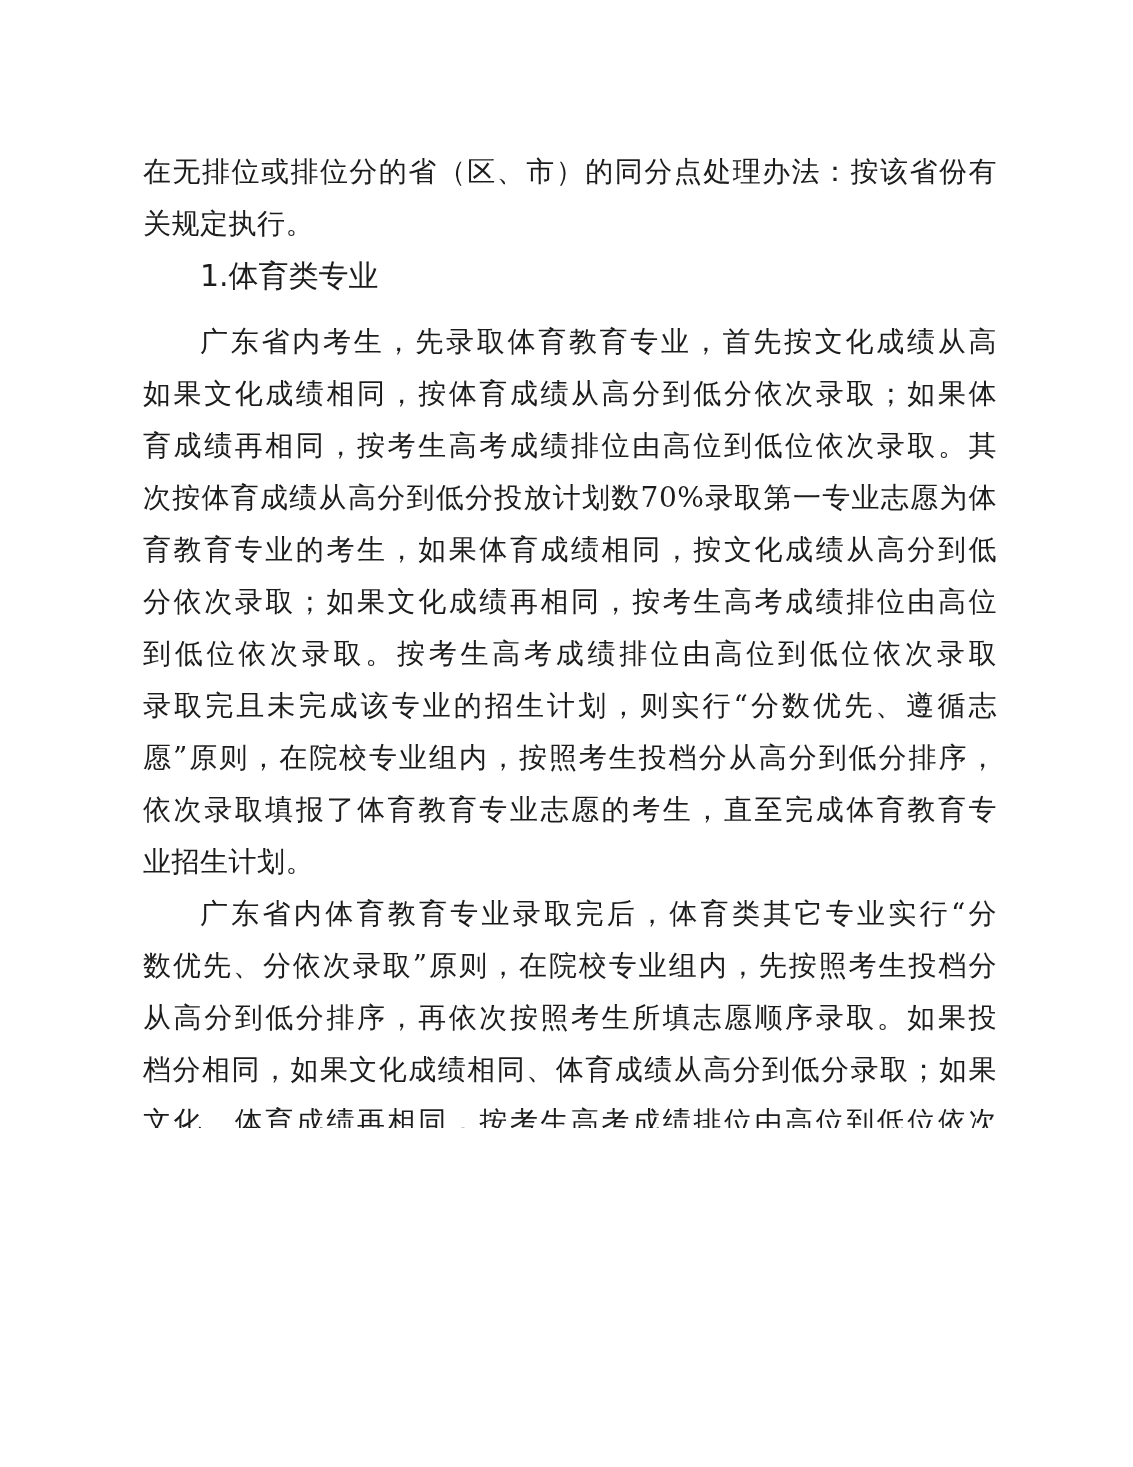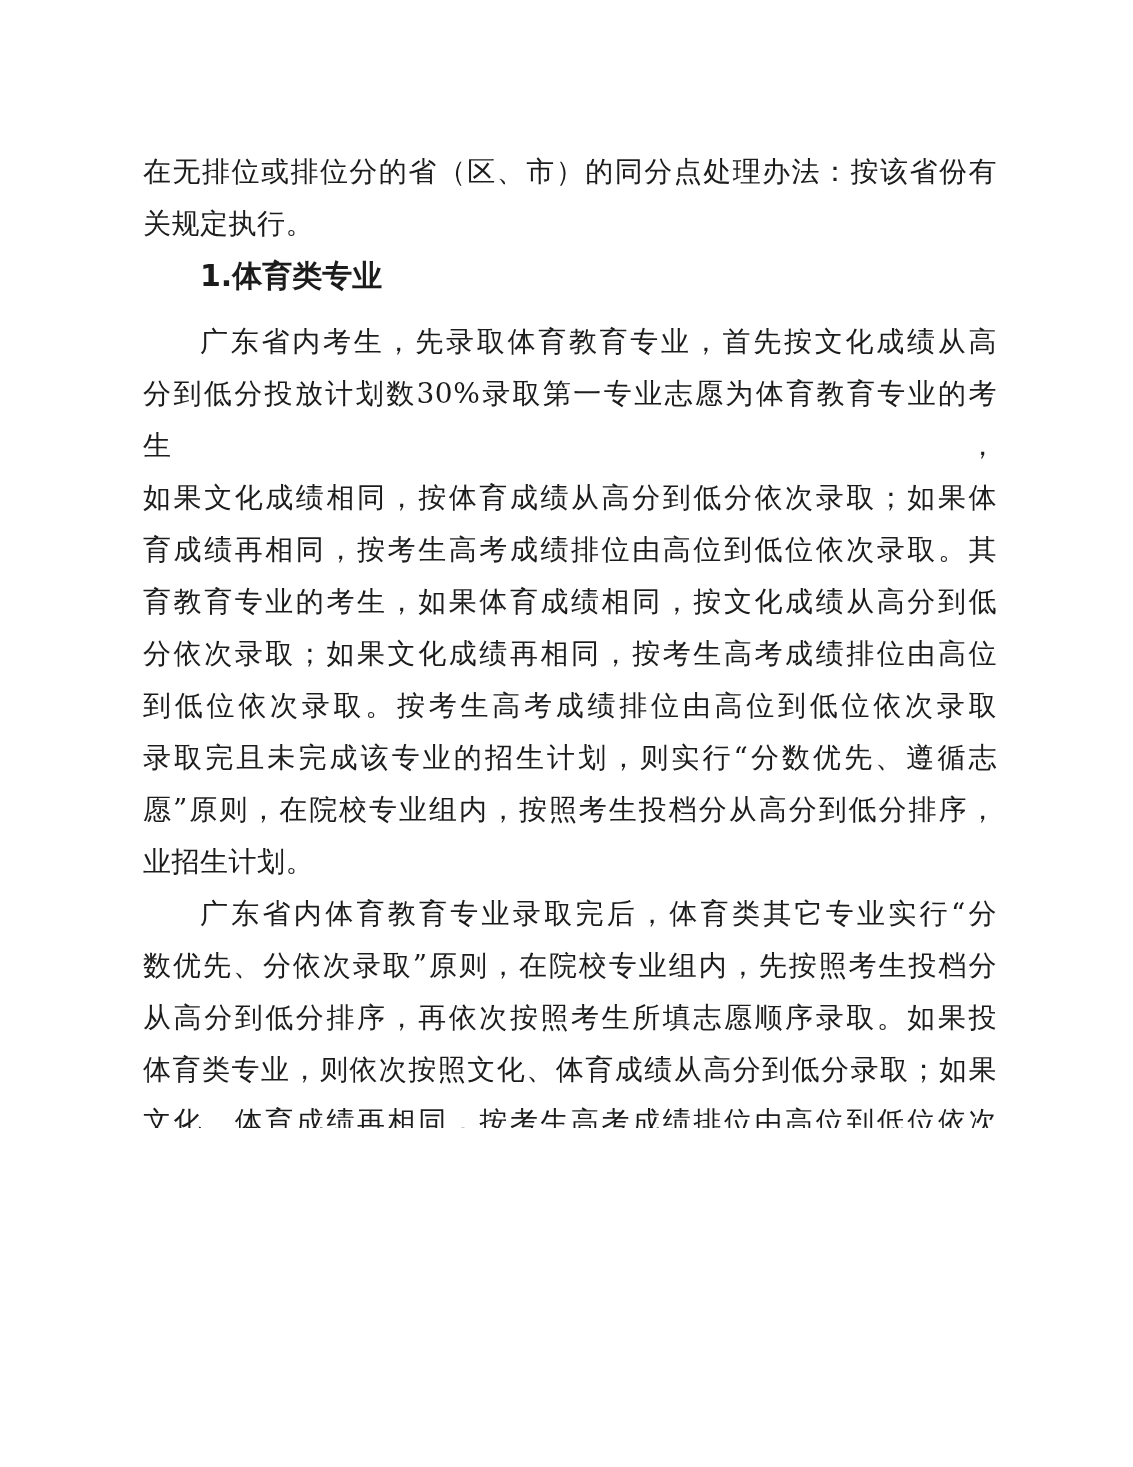--- a/index.html
+++ b/index.html
@@ -30,21 +30,21 @@
     letter-spacing: 0.5px;
   }
   .line.indent {
     text-indent: 57px;
   }
   .line.end {
     text-align-last: left;
   }
   .heading-line {
     font-family: "DejaVu Sans", sans-serif;
-    font-weight: bold;
+    font-weight: normal;
     font-size: 30px;
     line-height: 52px;
     text-indent: 57px;
     margin-bottom: 14px;
     text-align: left;
   }
   .page-number {
     position: absolute;
     top: 1370px;
     left: 0;
@@ -66,36 +66,37 @@
       <div class="line">在无排位或排位分的省（区、市）的同分点处理办法：按该省份有</div>
       <div class="line end">关规定执行。</div>
     </div>
 
     <div>
       <div class="heading-line">1.体育类专业</div>
     </div>
 
     <div>
       <div class="line indent">广东省内考生，先录取体育教育专业，首先按文化成绩从高</div>
-      <div class="line">分到低分投放计划数30%录取第一专业志愿为体育教育专业的考生，</div>
       <div class="line">如果文化成绩相同，按体育成绩从高分到低分依次录取；如果体</div>
       <div class="line">育成绩再相同，按考生高考成绩排位由高位到低位依次录取。其</div>
+      <div class="line">次按体育成绩从高分到低分投放计划数70%录取第一专业志愿为体</div>
       <div class="line">育教育专业的考生，如果体育成绩相同，按文化成绩从高分到低</div>
       <div class="line">分依次录取；如果文化成绩再相同，按考生高考成绩排位由高位</div>
       <div class="line">到低位依次录取。按考生高考成绩排位由高位到低位依次录取</div>
       <div class="line">录取完且未完成该专业的招生计划，则实行“分数优先、遵循志</div>
       <div class="line">愿”原则，在院校专业组内，按照考生投档分从高分到低分排序，</div>
+      <div class="line">依次录取填报了体育教育专业志愿的考生，直至完成体育教育专</div>
       <div class="line end">业招生计划。</div>
     </div>
 
     <div>
       <div class="line indent">广东省内体育教育专业录取完后，体育类其它专业实行“分</div>
       <div class="line">数优先、分依次录取”原则，在院校专业组内，先按照考生投档分</div>
       <div class="line">从高分到低分排序，再依次按照考生所填志愿顺序录取。如果投</div>
-      <div class="line">体育类专业，则依次按照文化、体育成绩从高分到低分录取；如果</div>
+      <div class="line">档分相同，如果文化成绩相同、体育成绩从高分到低分录取；如果</div>
       <div class="line">文化、体育成绩再相同，按考生高考成绩排位由高位到低位依次</div>
       <div class="line end">录取。</div>
     </div>
 
     <div>
       <div class="line">遵循志愿”原则，在院校专业组内，按文化成绩从高分到低</div>
     </div>
 
   </div>
 

